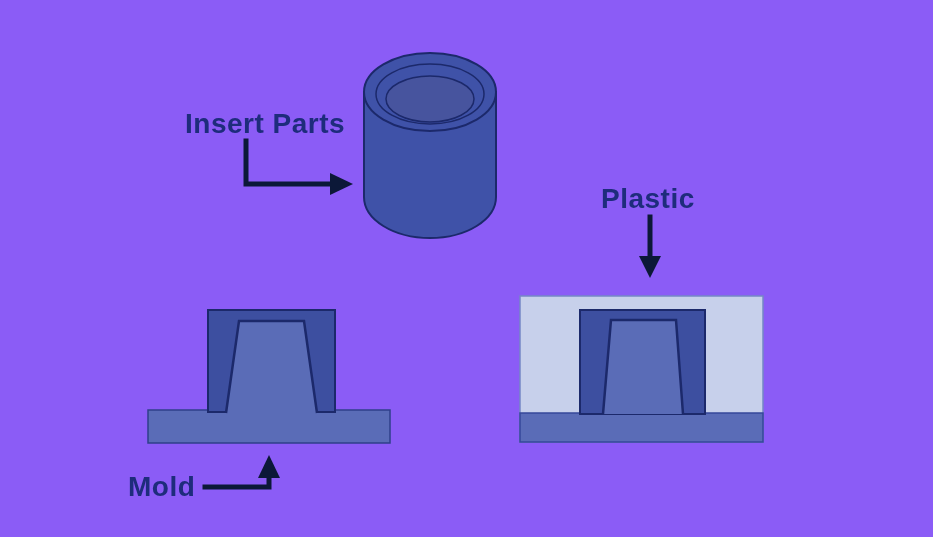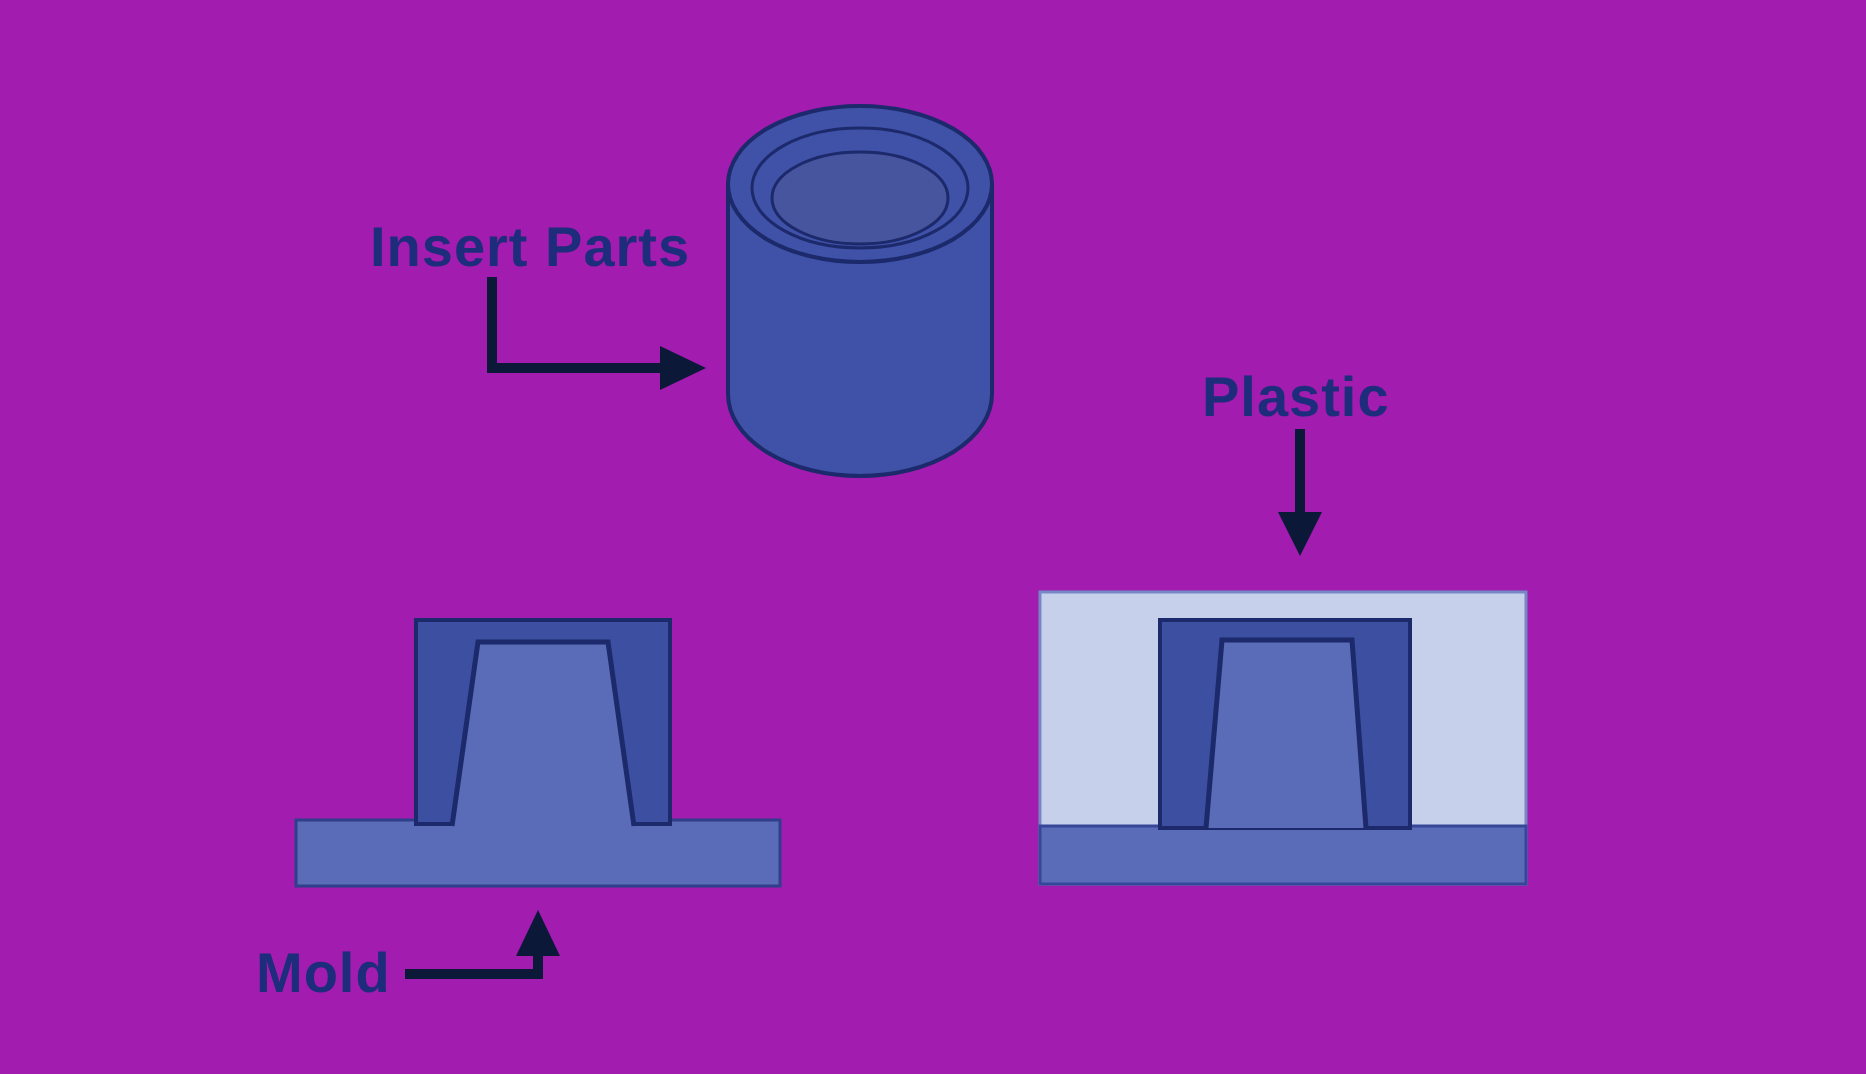--- a/index.html
+++ b/index.html
@@ -5,21 +5,21 @@
   html, body {
     margin: 0;
     padding: 0;
     background: #ffffff;
     font-family: "Liberation Sans", sans-serif;
   }
   .canvas {
     position: relative;
     width: 933px;
     height: 537px;
-    background: #a21caf;
+    background: #8b5cf6;
     overflow: hidden;
   }
   svg { display: block; }
   .diagram-label {
     font-family: "Liberation Sans", sans-serif;
     font-weight: bold;
     font-size: 28px;
     letter-spacing: 0.5px;
   }
   .arrow-line {

